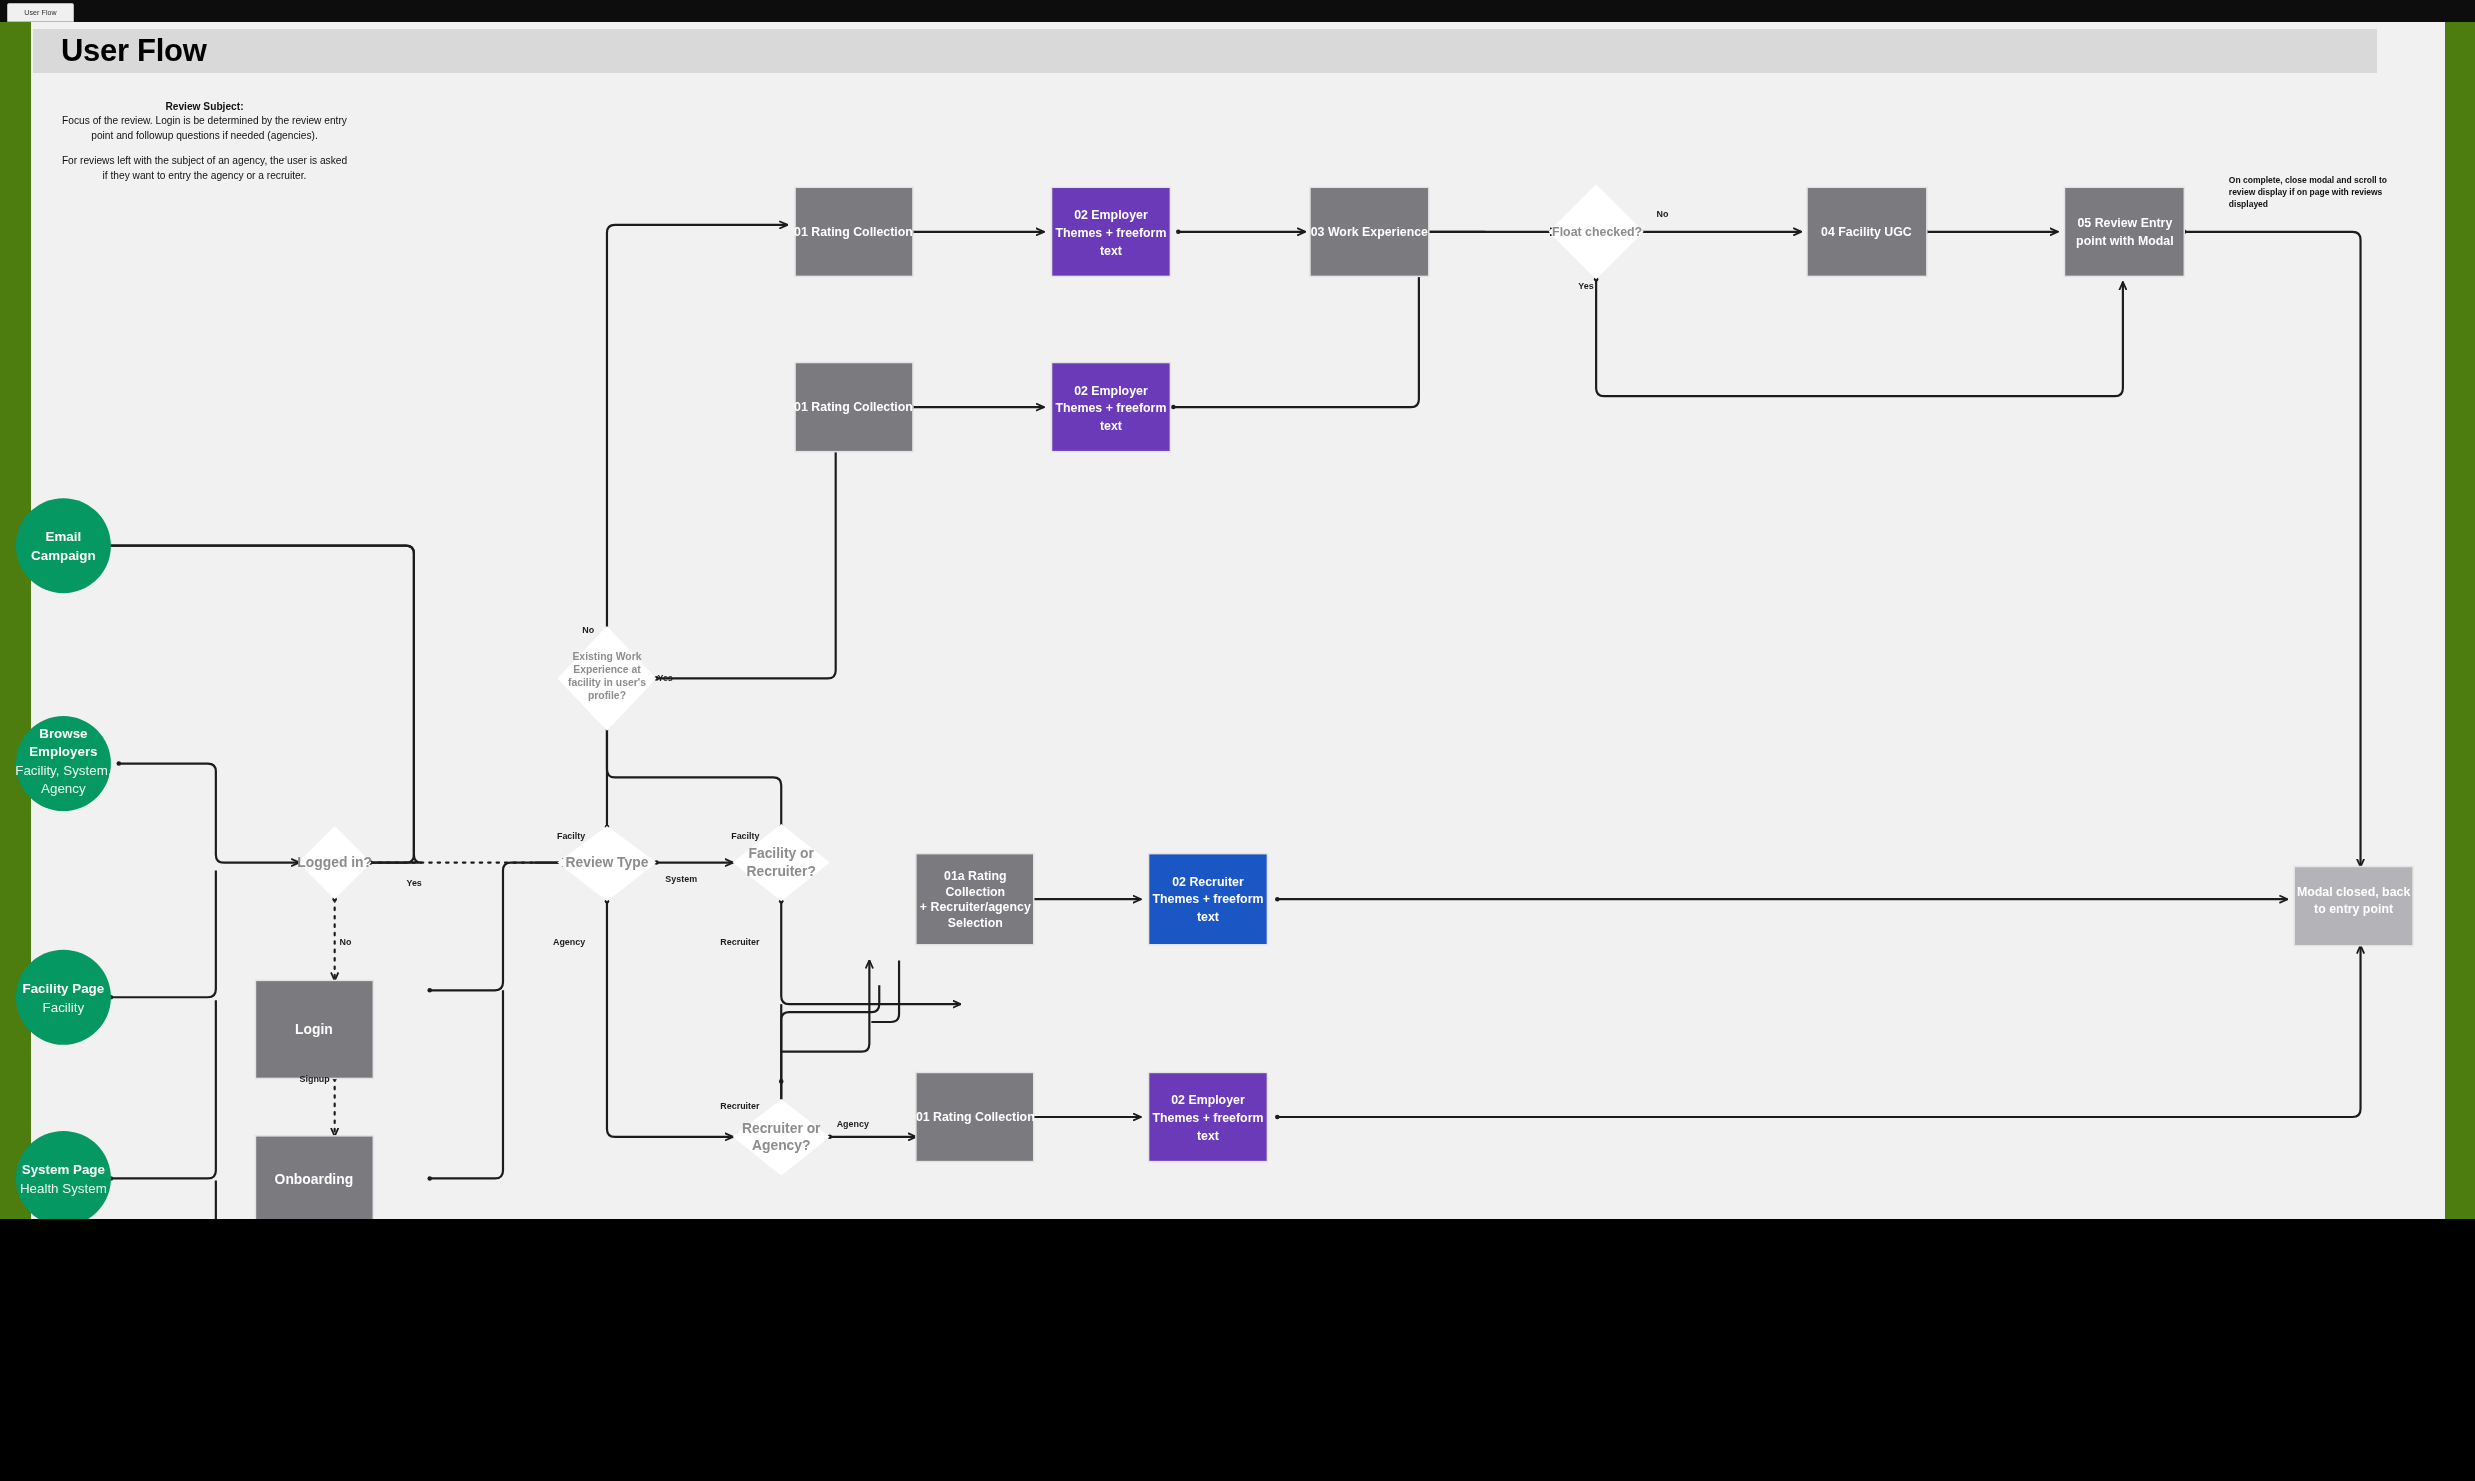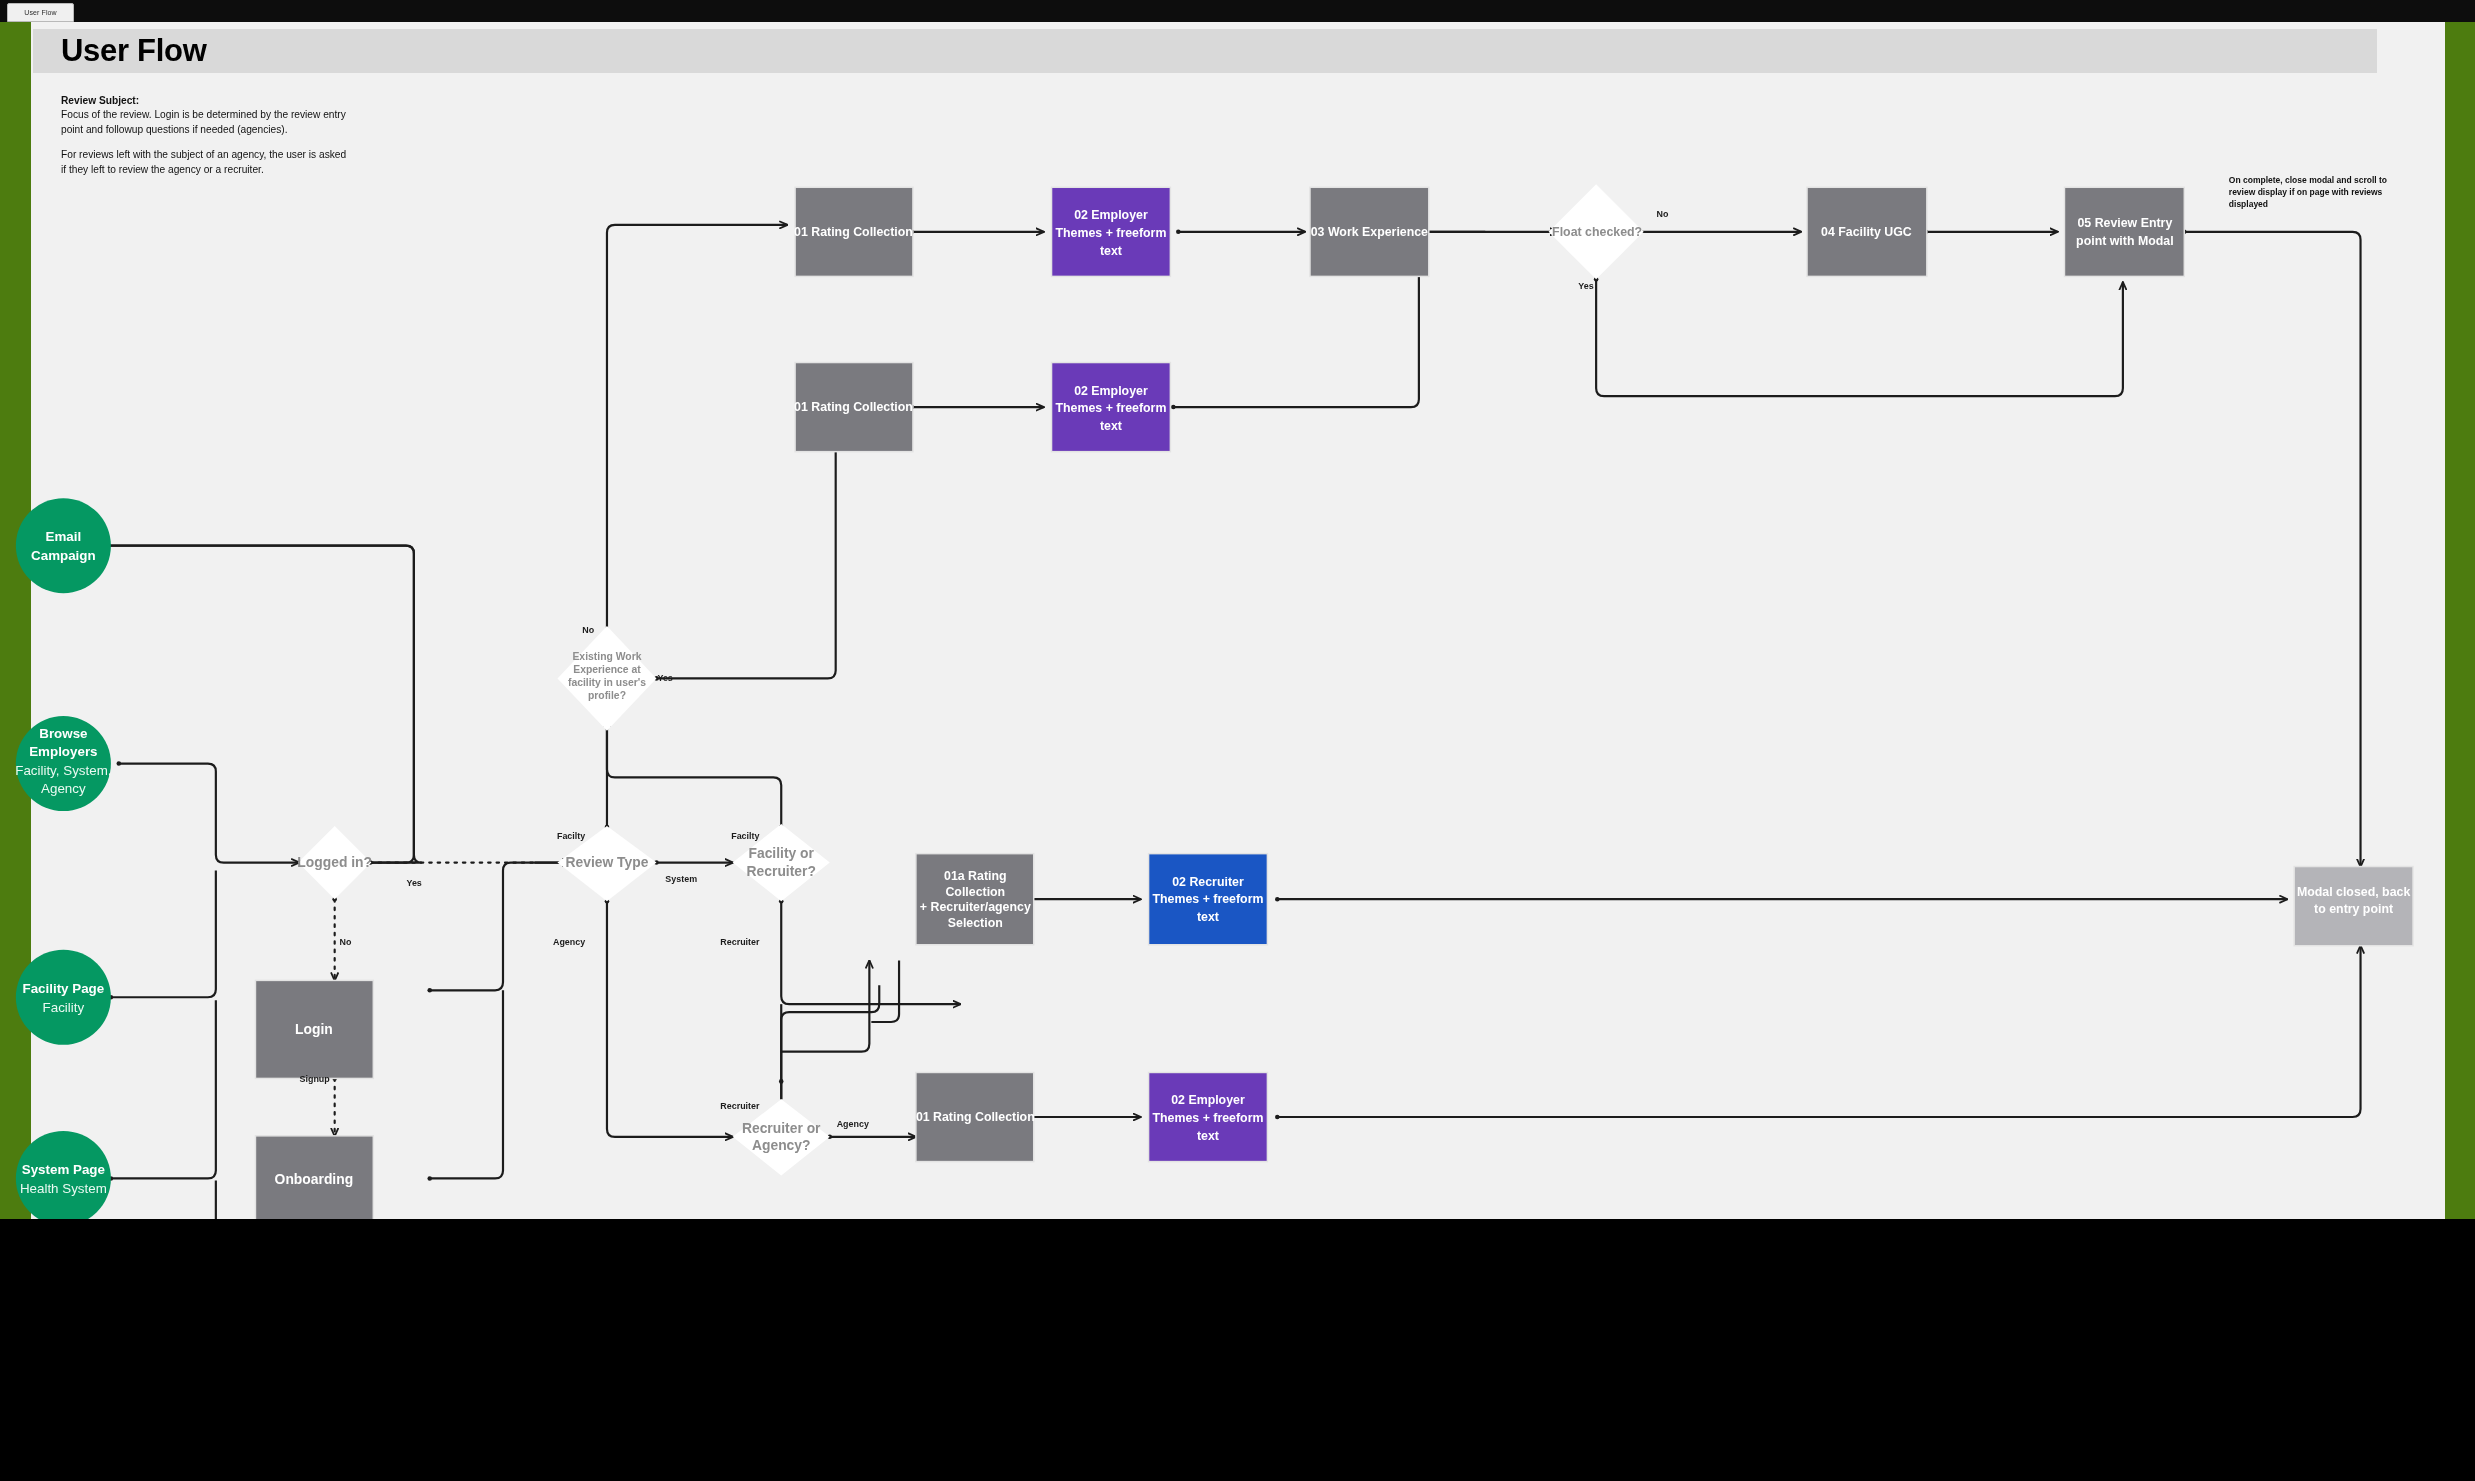--- a/index.html
+++ b/index.html
@@ -49,25 +49,26 @@
   }
   #title-text {
     font-size: 31px;
     font-weight: bold;
     color: #000;
     margin-left: 28px;
     letter-spacing: -0.3px;
   }
   #notes {
     position: absolute;
-    left: 61px; top: 94px;
+    left: 61px; top: 100px;
     width: 287px;
     color: #111;
     font-size: 10.2px;
     line-height: 1.42;
+    text-align: center;
   }
   #notes .nlabel { font-weight: bold; }
   #notes p { margin: 0 0 11px 0; }
 
   svg#flow {
     position: absolute;
     left: 0; top: 0;
     width: 2414px; height: 1436px;
     overflow: visible;
   }
@@ -129,21 +130,21 @@
 
   <div id="title-band">
     <div id="title-text">User Flow</div>
   </div>
 
   <div id="notes">
     <p>
       <span class="nlabel">Review Subject:</span><br>
       <span>Focus of the review. Login is be determined by the review entry point and followup questions if needed (agencies).</span>
     </p>
-    <p>For reviews left with the subject of an agency, the user is asked if they left to review the agency or a recruiter.</p>
+    <p>For reviews left with the subject of an agency, the user is asked if they want to entry the agency or a recruiter.</p>
   </div>
 
   <svg id="flow" viewBox="0 0 2438 1450">
     <defs>
       <marker id="arrow" markerWidth="9" markerHeight="9" refX="8" refY="4.5" orient="auto" markerUnits="userSpaceOnUse">
         <path d="M0,0.8 L8.4,4.5 L0,8.2" fill="none" stroke="#1c1c1c" stroke-width="1.8"></path>
       </marker>
       <marker id="arrowdot" markerWidth="9" markerHeight="9" refX="8" refY="4.5" orient="auto" markerUnits="userSpaceOnUse">
         <path d="M0,0.8 L8.4,4.5 L0,8.2" fill="none" stroke="#1c1c1c" stroke-width="1.8"></path>
       </marker>

